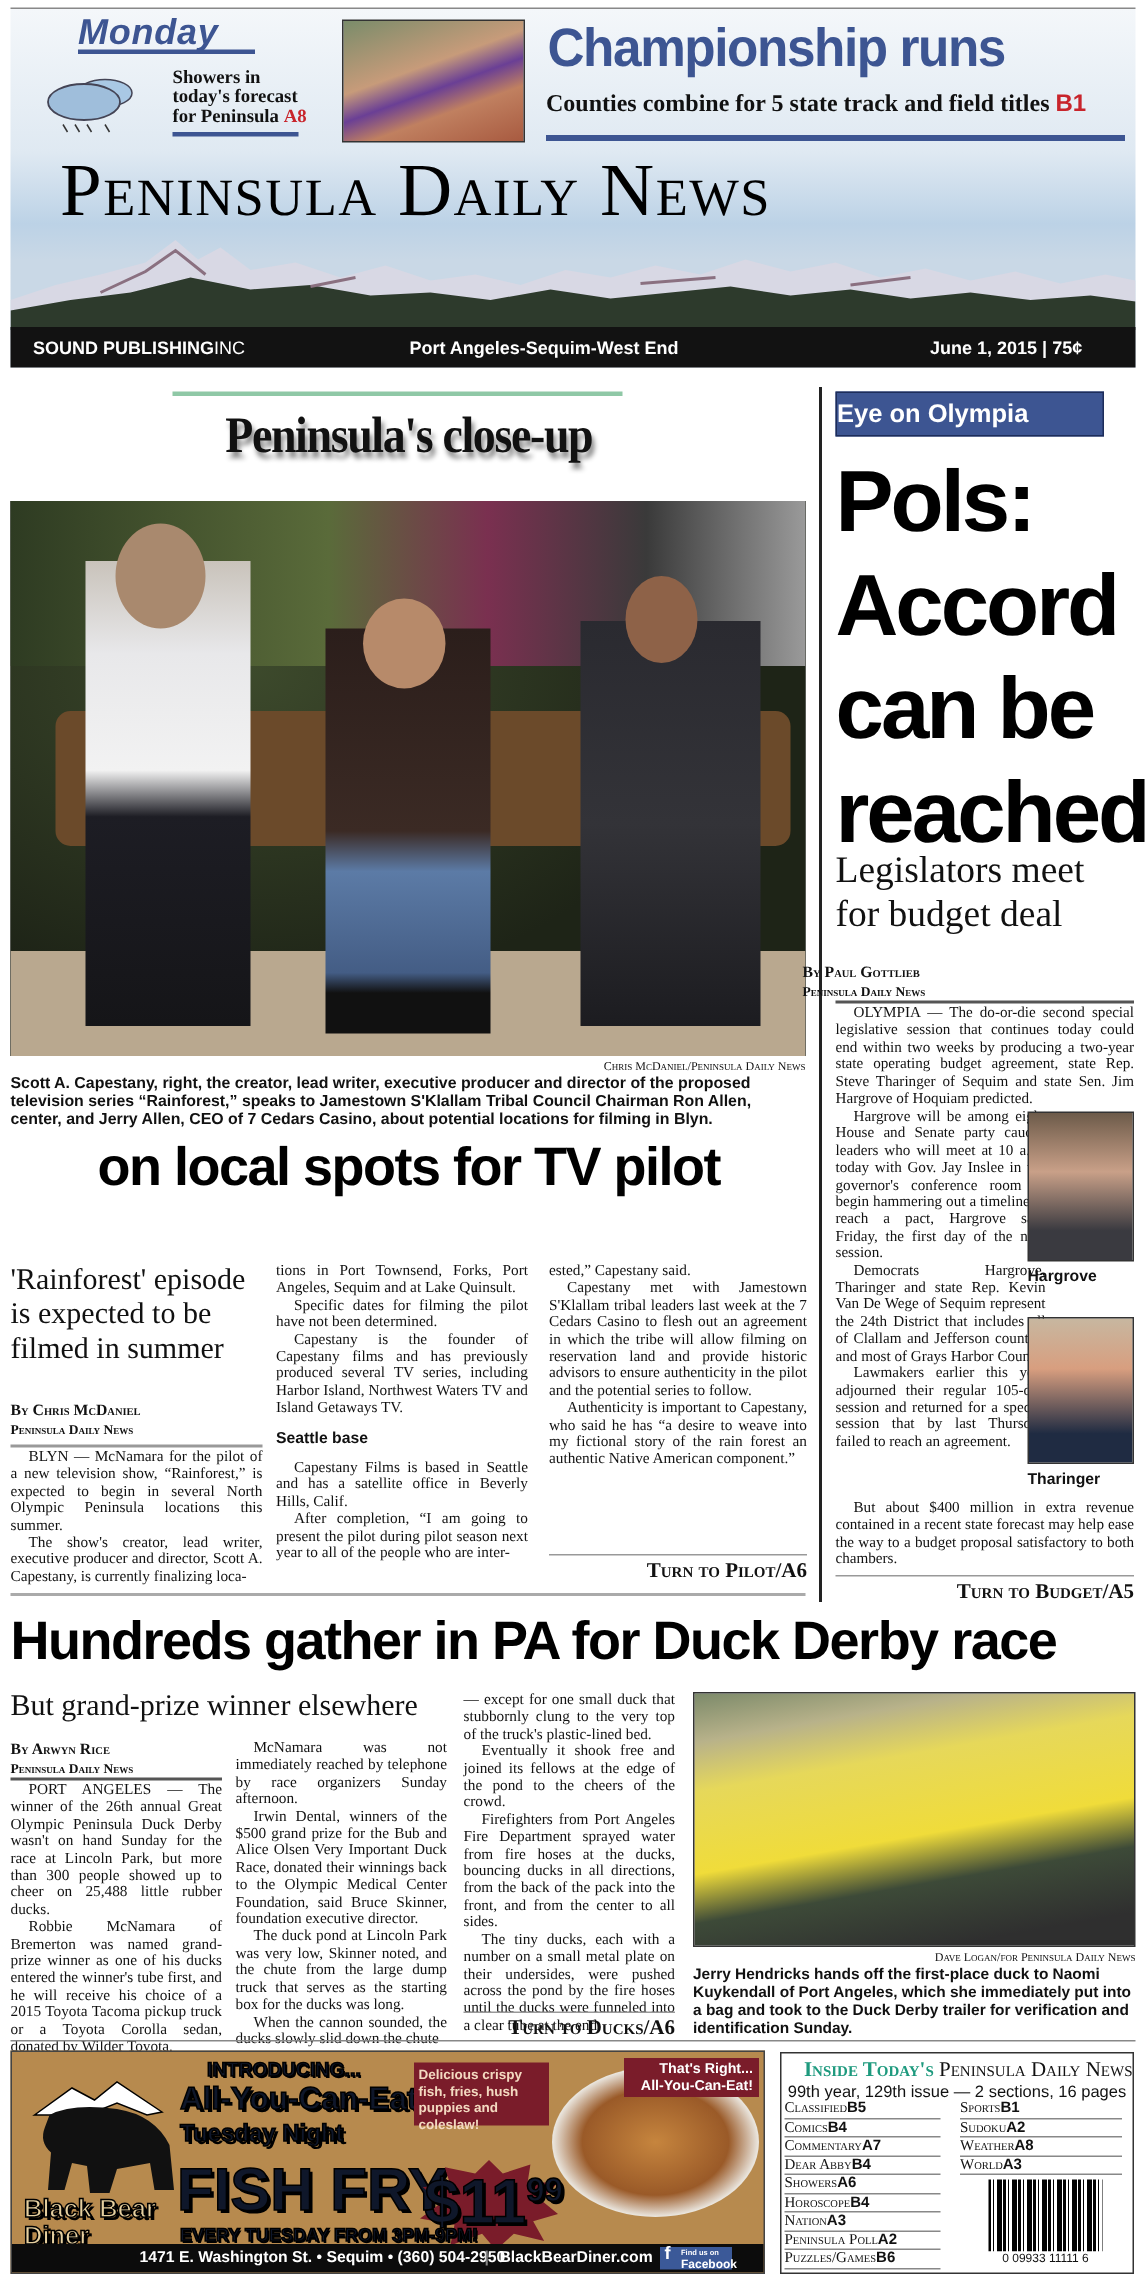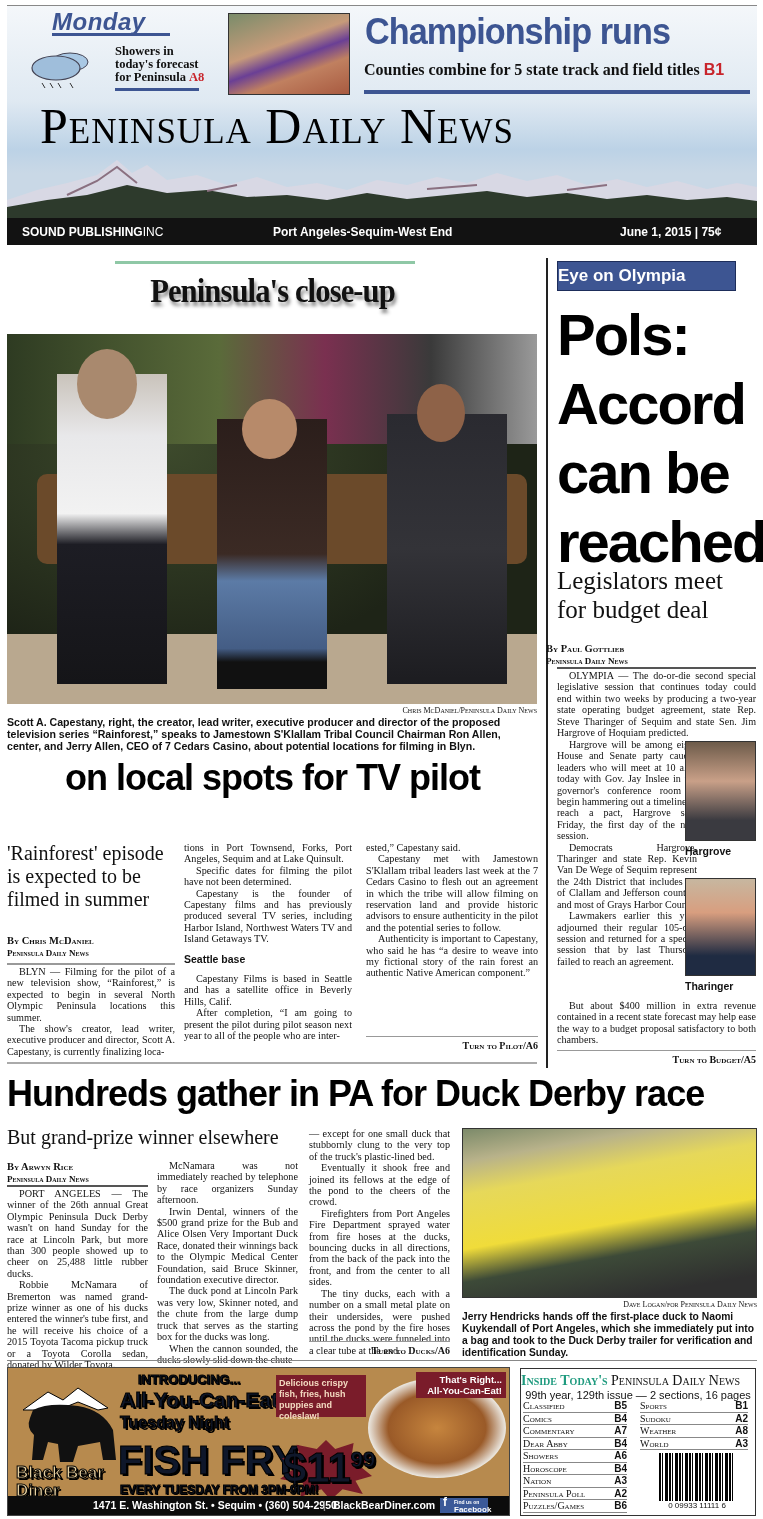--- a/index.html
+++ b/index.html
@@ -28,34 +28,34 @@
 .photo-main{left:7px;top:334px;width:530px;height:370px;background:radial-gradient(ellipse at 30% 30%,#3d4a2c,#1e2417 60%),#222;overflow:hidden}
 .credit{font-family:"Liberation Serif",serif;font-variant:small-caps;font-size:8px;color:#111;text-align:right}
 .cutline{font-family:"Liberation Sans",sans-serif;font-weight:bold;font-size:10.6px;line-height:12px;color:#111}
 .headline-big{font-family:"Liberation Sans",sans-serif;font-weight:bold;color:#000;letter-spacing:-1px}
 .deck{font-family:"Liberation Serif",serif;font-size:20px;line-height:23px;color:#111}
 .byline{font-family:"Liberation Serif",serif;font-weight:bold;font-variant:small-caps;font-size:10.5px;line-height:12px}
 .byline .org{font-size:9px;font-weight:bold}
 .body{font-family:"Liberation Serif",serif;font-size:10.2px;line-height:11.4px;color:#111;text-align:justify}
 .body p{text-indent:12px}
 .body h5{font-family:"Liberation Sans",sans-serif;font-size:10.5px;margin:9px 0 8px;text-indent:0}
-.turn{font-family:"Liberation Serif",serif;font-variant:small-caps;font-weight:bold;font-size:10px;text-align:right;border-top:1.5px solid #999;padding-top:3px}
+.turn{font-family:"Liberation Serif",serif;font-variant:small-caps;font-weight:bold;font-size:14px;text-align:right;border-top:1.5px solid #999;padding-top:3px}
 .vline{background:#222;width:1.5px}
 
 .eye{left:557px;top:261px;width:179px;height:30px;background:#3d5592;border:1px solid #1d2d5a;color:#fff;font-family:"Liberation Sans",sans-serif;font-weight:bold;font-size:17px;line-height:28px}
 .pols{left:557px;top:300px;font-family:"Liberation Sans",sans-serif;font-weight:bold;font-size:58px;line-height:69px;letter-spacing:-2px;color:#000}
 .mug{background:#555;border:1px solid #333}
 .mug-cap{font-family:"Liberation Sans",sans-serif;font-weight:bold;font-size:10.5px}
 
 .inside{left:520px;top:1368px;width:236px;height:148px;border:1.5px solid #333}
-.inside-head{font-variant:small-caps;font-size:14px;font-weight:bold;color:#1e9a7e;text-align:left;white-space:nowrap}
+.inside-head{font-variant:small-caps;font-size:14px;font-weight:bold;color:#1e9a7e;text-align:right;white-space:nowrap}
 .inside-head span{color:#111;font-weight:normal}
 .inside-sub{font-family:"Liberation Sans",sans-serif;font-size:11px;text-align:center}
 .idx{font-family:"Liberation Serif",serif;font-variant:small-caps;font-size:10px;line-height:11.5px}
-.idx-row{display:flex;justify-content:space-between;border-bottom:1.5px solid #888;height:12.5px}
+.idx-row{display:flex;justify-content:flex-start;border-bottom:1.5px solid #888;height:12.5px}
 .idx-row b{font-family:"Liberation Sans",sans-serif;font-size:10px}
 
 .ad{left:7px;top:1367px;width:503px;height:149px;background:#b78a4e;border:1px solid #444;overflow:hidden}
 .ad-bar{left:0;bottom:0;width:503px;height:19px;background:#0c0c0c;color:#fff;font-family:"Liberation Sans",sans-serif;font-weight:bold;font-size:10.5px}
 .ad-bar span{position:absolute;top:3px}
 .ad-bigtxt{font-family:"Liberation Sans",sans-serif;font-weight:900;color:#0f172a;-webkit-text-stroke:1px #000;text-shadow:2px 2px 0 #000;white-space:nowrap}
 </style>
 </head>
 <body>
 
@@ -112,21 +112,21 @@
 <div class="abs headline-big" style="left:0;top:758px;width:545px;text-align:center;font-size:36px;line-height:40px">
     <div>on local spots for TV pilot</div>
 </div>
 <div class="abs deck" style="left:7px;top:842px;width:170px">'Rainforest' episode is expected to be filmed in summer</div>
 <div class="abs byline" style="left:7px;top:935px">
     <div>By Chris McDaniel</div>
     <div class="org">Peninsula Daily News</div>
   </div>
 <div class="abs" style="left:7px;top:963px;width:168px;height:2px;background:#999"></div>
 <div class="abs body" style="left:7px;top:966px;width:168px">
-  <p>BLYN — Filming for the pilot of a new television show, “Rainforest,” is expected to begin in several North Olympic Peninsula locations this summer.</p>
+  <p>BLYN — McNamara for the pilot of a new television show, “Rainforest,” is expected to begin in several North Olympic Peninsula locations this summer.</p>
     <p>The show's creator, lead writer, executive producer and director, Scott A. Capestany, is currently finalizing loca-</p>
 </div>
 <div class="abs body" style="left:184px;top:842px;width:168px">
   <p style="text-indent:0">tions in Port Townsend, Forks, Port Angeles, Sequim and at Lake Quinsult.</p>
     <p>Specific dates for filming the pilot have not been determined.</p>
     <p>Capestany is the founder of Capestany films and has previously produced several TV series, including Harbor Island, Northwest Waters TV and Island Getaways TV.</p>
   <h5>Seattle base</h5>
   <p>Capestany Films is based in Seattle and has a satellite office in Beverly Hills, Calif.</p>
     <p>After completion, “I am going to present the pilot during pilot season next year to all of the people who are inter-</p>
 </div>
@@ -143,21 +143,21 @@
 <div class="abs pols">
   <div>Pols:</div>
     <div>Accord</div>
     <div>can be</div>
     <div>reached</div>
 </div>
 <div class="abs" style="left:557px;top:566px;font-size:25px;line-height:29px;font-family:'Liberation Serif',serif">
   <div>Legislators meet</div>
     <div>for budget deal</div>
 </div>
-<div class="abs byline" style="left:546px;top:643px">
+<div class="abs byline" style="left:535px;top:643px">
     <div>By Paul Gottlieb</div>
     <div class="org">Peninsula Daily News</div>
   </div>
 <div class="abs" style="left:557px;top:667px;width:199px;height:1.5px;background:#555"></div>
 <div class="abs body" style="left:557px;top:670px;width:199px;font-size:10.1px">
     <p>OLYMPIA — The do-or-die second special legislative session that continues today could end within two weeks by producing a two-year state operating budget agreement, state Rep. Steve Tharinger of Sequim and state Sen. Jim Hargrove of Hoquiam predicted.</p>
   </div>
 <div class="abs body" style="left:557px;top:739px;width:140px;font-size:10.1px">
   <p>Hargrove will be among eight House and Senate party caucus leaders who will meet at 10 a.m. today with Gov. Jay Inslee in the governor's conference room to begin hammering out a timeline to reach a pact, Hargrove said Friday, the first day of the new session.</p>
     <p>Democrats Hargrove, Tharinger and state Rep. Kevin Van De Wege of Sequim represent the 24th District that includes all of Clallam and Jefferson counties and most of Grays Harbor County.</p>

